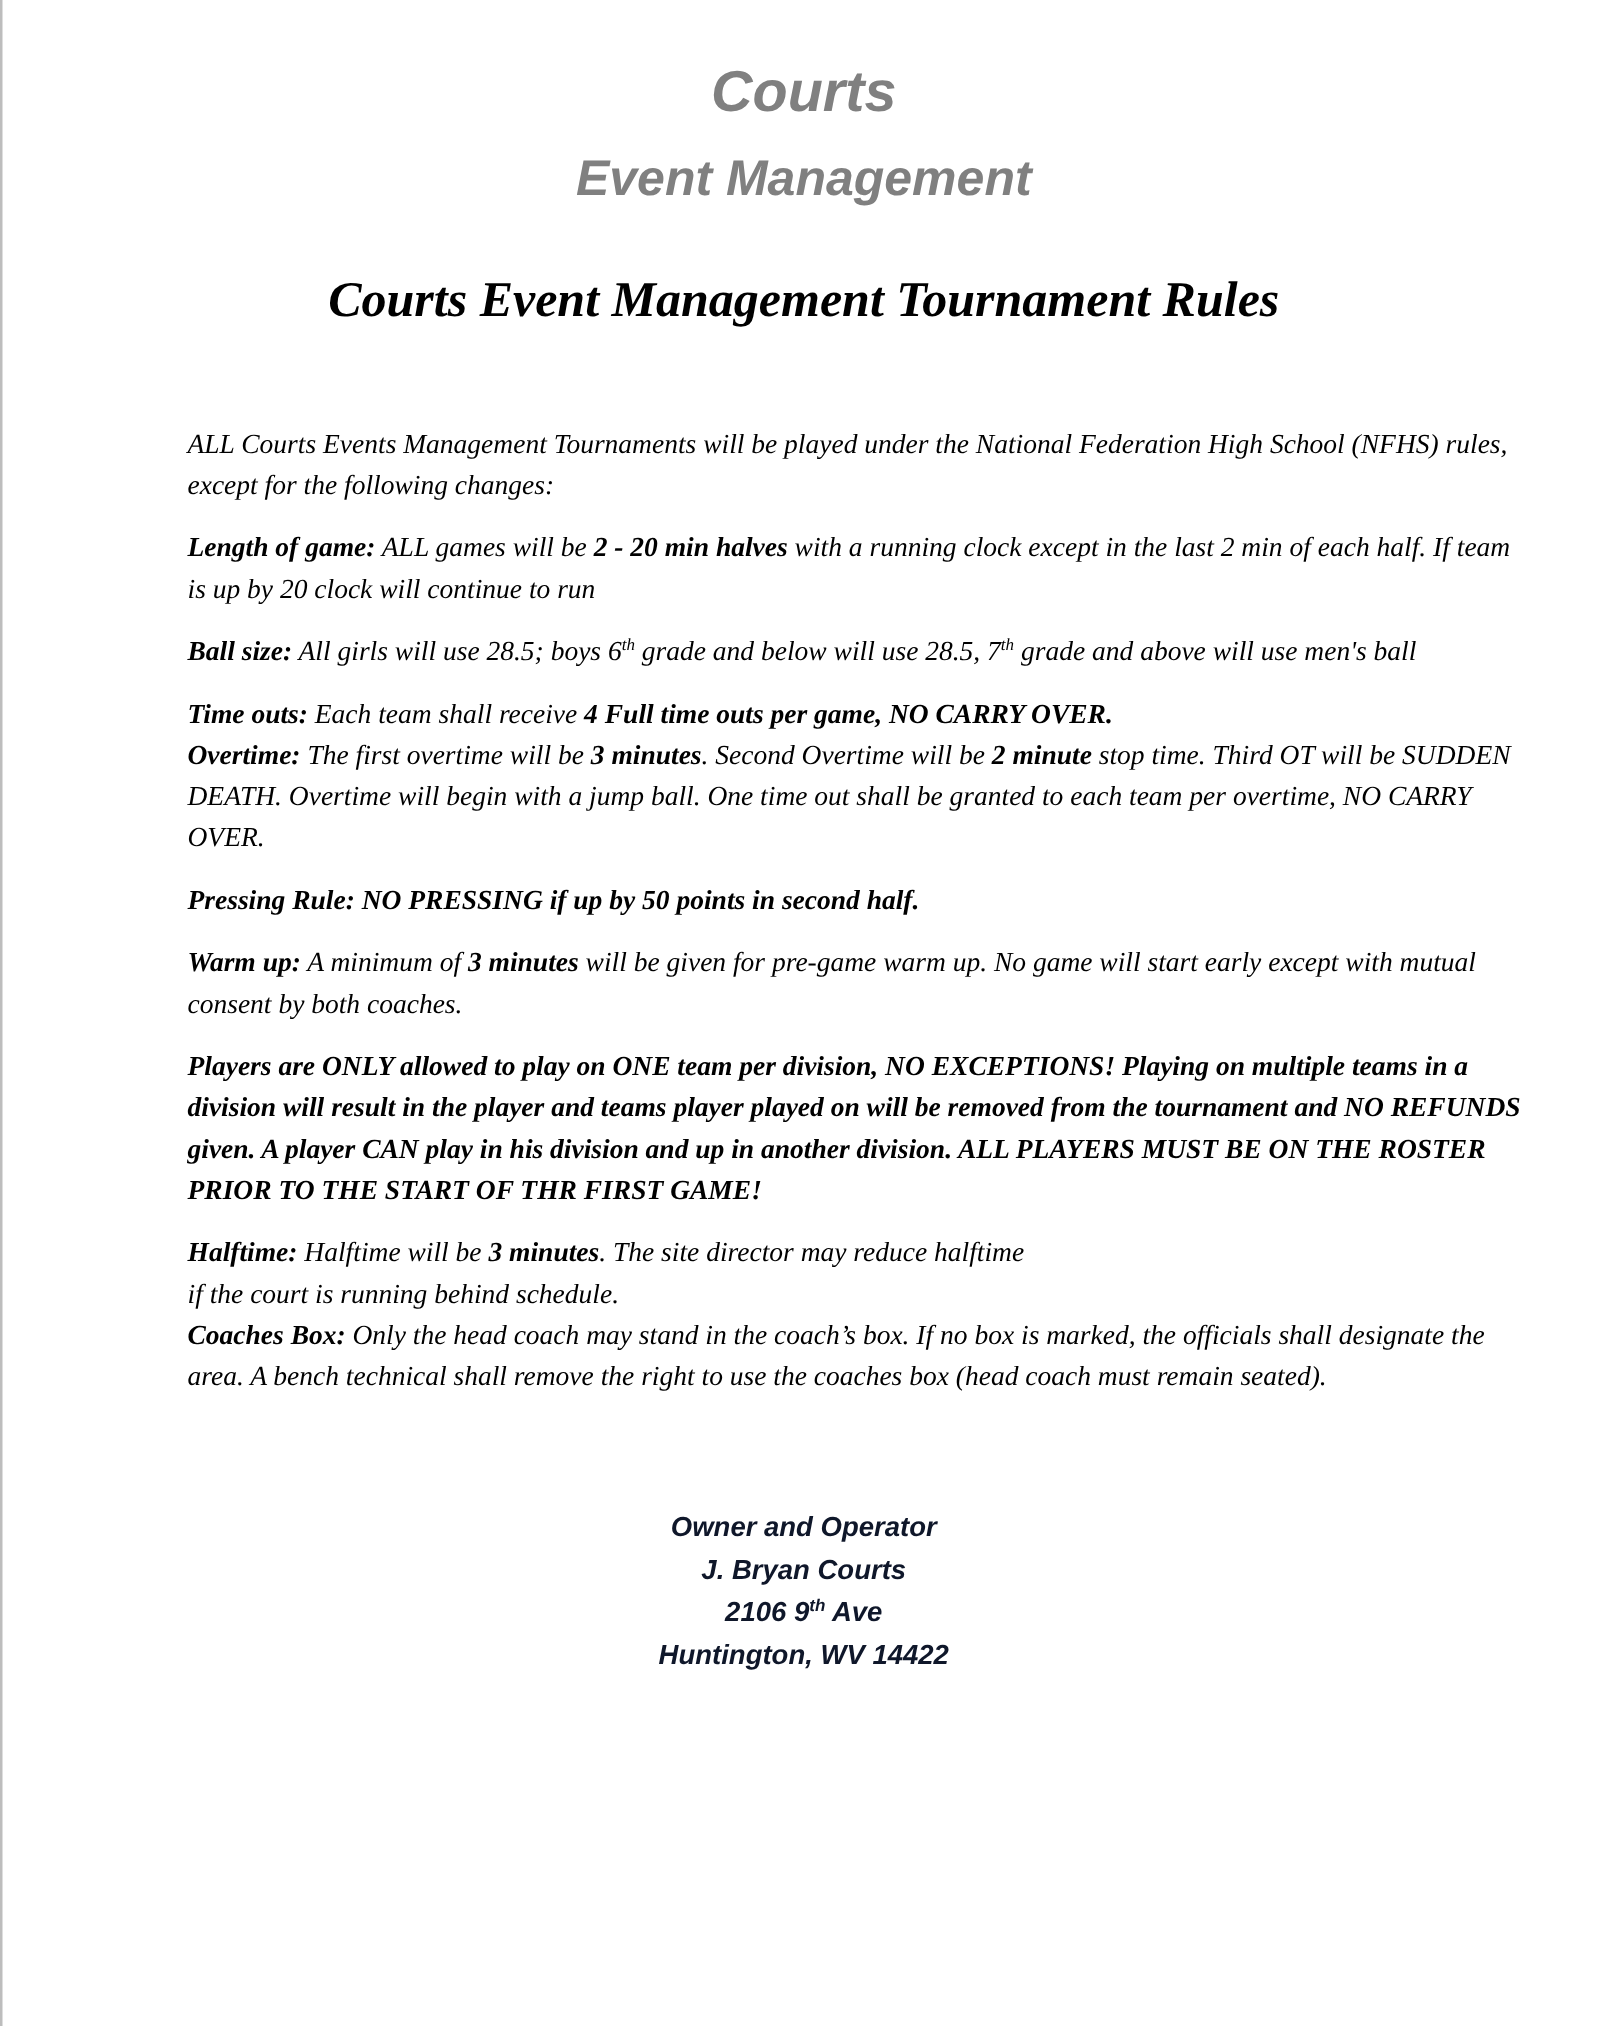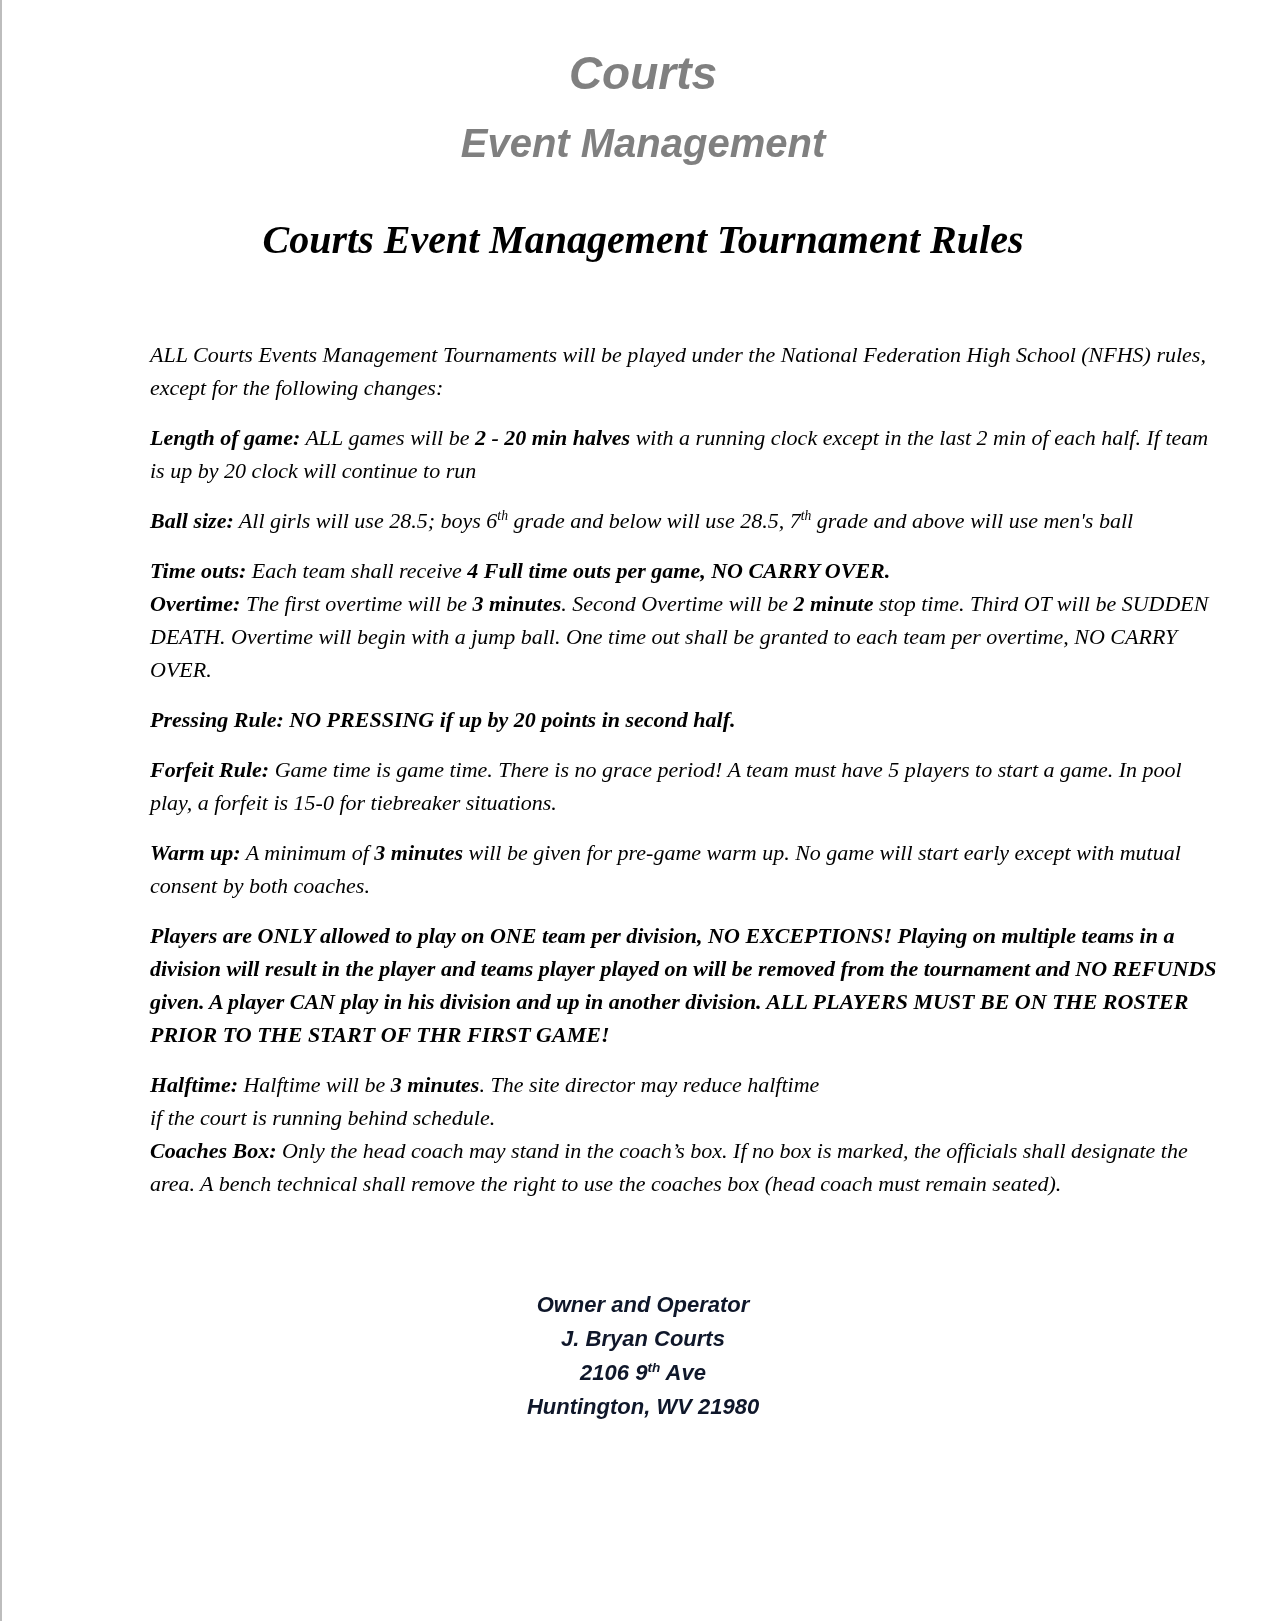--- a/index.html
+++ b/index.html
@@ -79,29 +79,28 @@
     <div class="brand-line2">Event Management</div>
   </div>
 
   <h1 class="doc-title">Courts Event Management Tournament Rules</h1>
 
   <div class="document-paragraphs">
       <p class="para"><span>ALL Courts Events Management Tournaments will be played under the National Federation High School (NFHS) rules, except for the following changes:</span></p>
       <p class="para"><span class="b">Length of game:</span><span> ALL games will be </span><span class="b">2 - 20 min halves</span><span> with a running clock except in the last 2 min of each half. If team is up by 20 clock will continue to run</span></p>
       <p class="para"><span class="b">Ball size:</span><span> All girls will use 28.5; boys 6</span><sup>th</sup><span> grade and below will use 28.5, 7</span><sup>th</sup><span> grade and above will use men's ball</span></p>
       <p class="para"><span class="b">Time outs:</span><span> Each team shall receive </span><span class="b">4 Full time outs per game, NO CARRY OVER.</span><br><span class="b">Overtime:</span><span> The first overtime will be </span><span class="b">3 minutes</span><span>. Second Overtime will be </span><span class="b">2 minute</span><span> stop time. Third OT will be SUDDEN DEATH. Overtime will begin with a jump ball. One time out shall be granted to each team per overtime, NO CARRY OVER.</span></p>
-      <p class="para"><span class="b">Pressing Rule: NO PRESSING if up by 20 points in second half.</span></p>
-      <p class="para"><span class="b">Forfeit Rule:</span><span> Game time is game time. There is no grace period! A team must have 5 players to start a game. In pool play, a forfeit is 15-0 for tiebreaker situations.</span></p>
+      <p class="para"><span class="b">Pressing Rule: NO PRESSING if up by 50 points in second half.</span></p>
       <p class="para"><span class="b">Warm up:</span><span> A minimum of </span><span class="b">3 minutes</span><span> will be given for pre-game warm up. No game will start early except with mutual consent by both coaches.</span></p>
       <p class="para"><span class="b">Players are ONLY allowed to play on ONE team per division, NO EXCEPTIONS! Playing on multiple teams in a division will result in the player and teams player played on will be removed from the tournament and NO REFUNDS given. A player CAN play in his division and up in another division. ALL PLAYERS MUST BE ON THE ROSTER PRIOR TO THE START OF THR FIRST GAME!</span></p>
       <p class="para"><span class="b">Halftime:</span><span> Halftime will be </span><span class="b">3 minutes</span><span>. The site director may reduce halftime</span><br><span>if the court is running behind schedule.</span><br><span class="b">Coaches Box:</span><span> Only the head coach may stand in the coach’s box. If no box is marked, the officials shall designate the area. A bench technical shall remove the right to use the coaches box (head coach must remain seated).</span></p>
     </div>
 
   <div class="page-footer">
     <div>
         <div class="footer-line"><span>Owner and Operator</span></div>
         <div class="footer-line"><span>J. Bryan Courts</span></div>
         <div class="footer-line"><span>2106 9</span><sup>th</sup><span> Ave</span></div>
-        <div class="footer-line"><span>Huntington, WV 21980</span></div>
+        <div class="footer-line"><span>Huntington, WV 14422</span></div>
       </div>
   </div>
 
 </div>
 
 </body></html>

